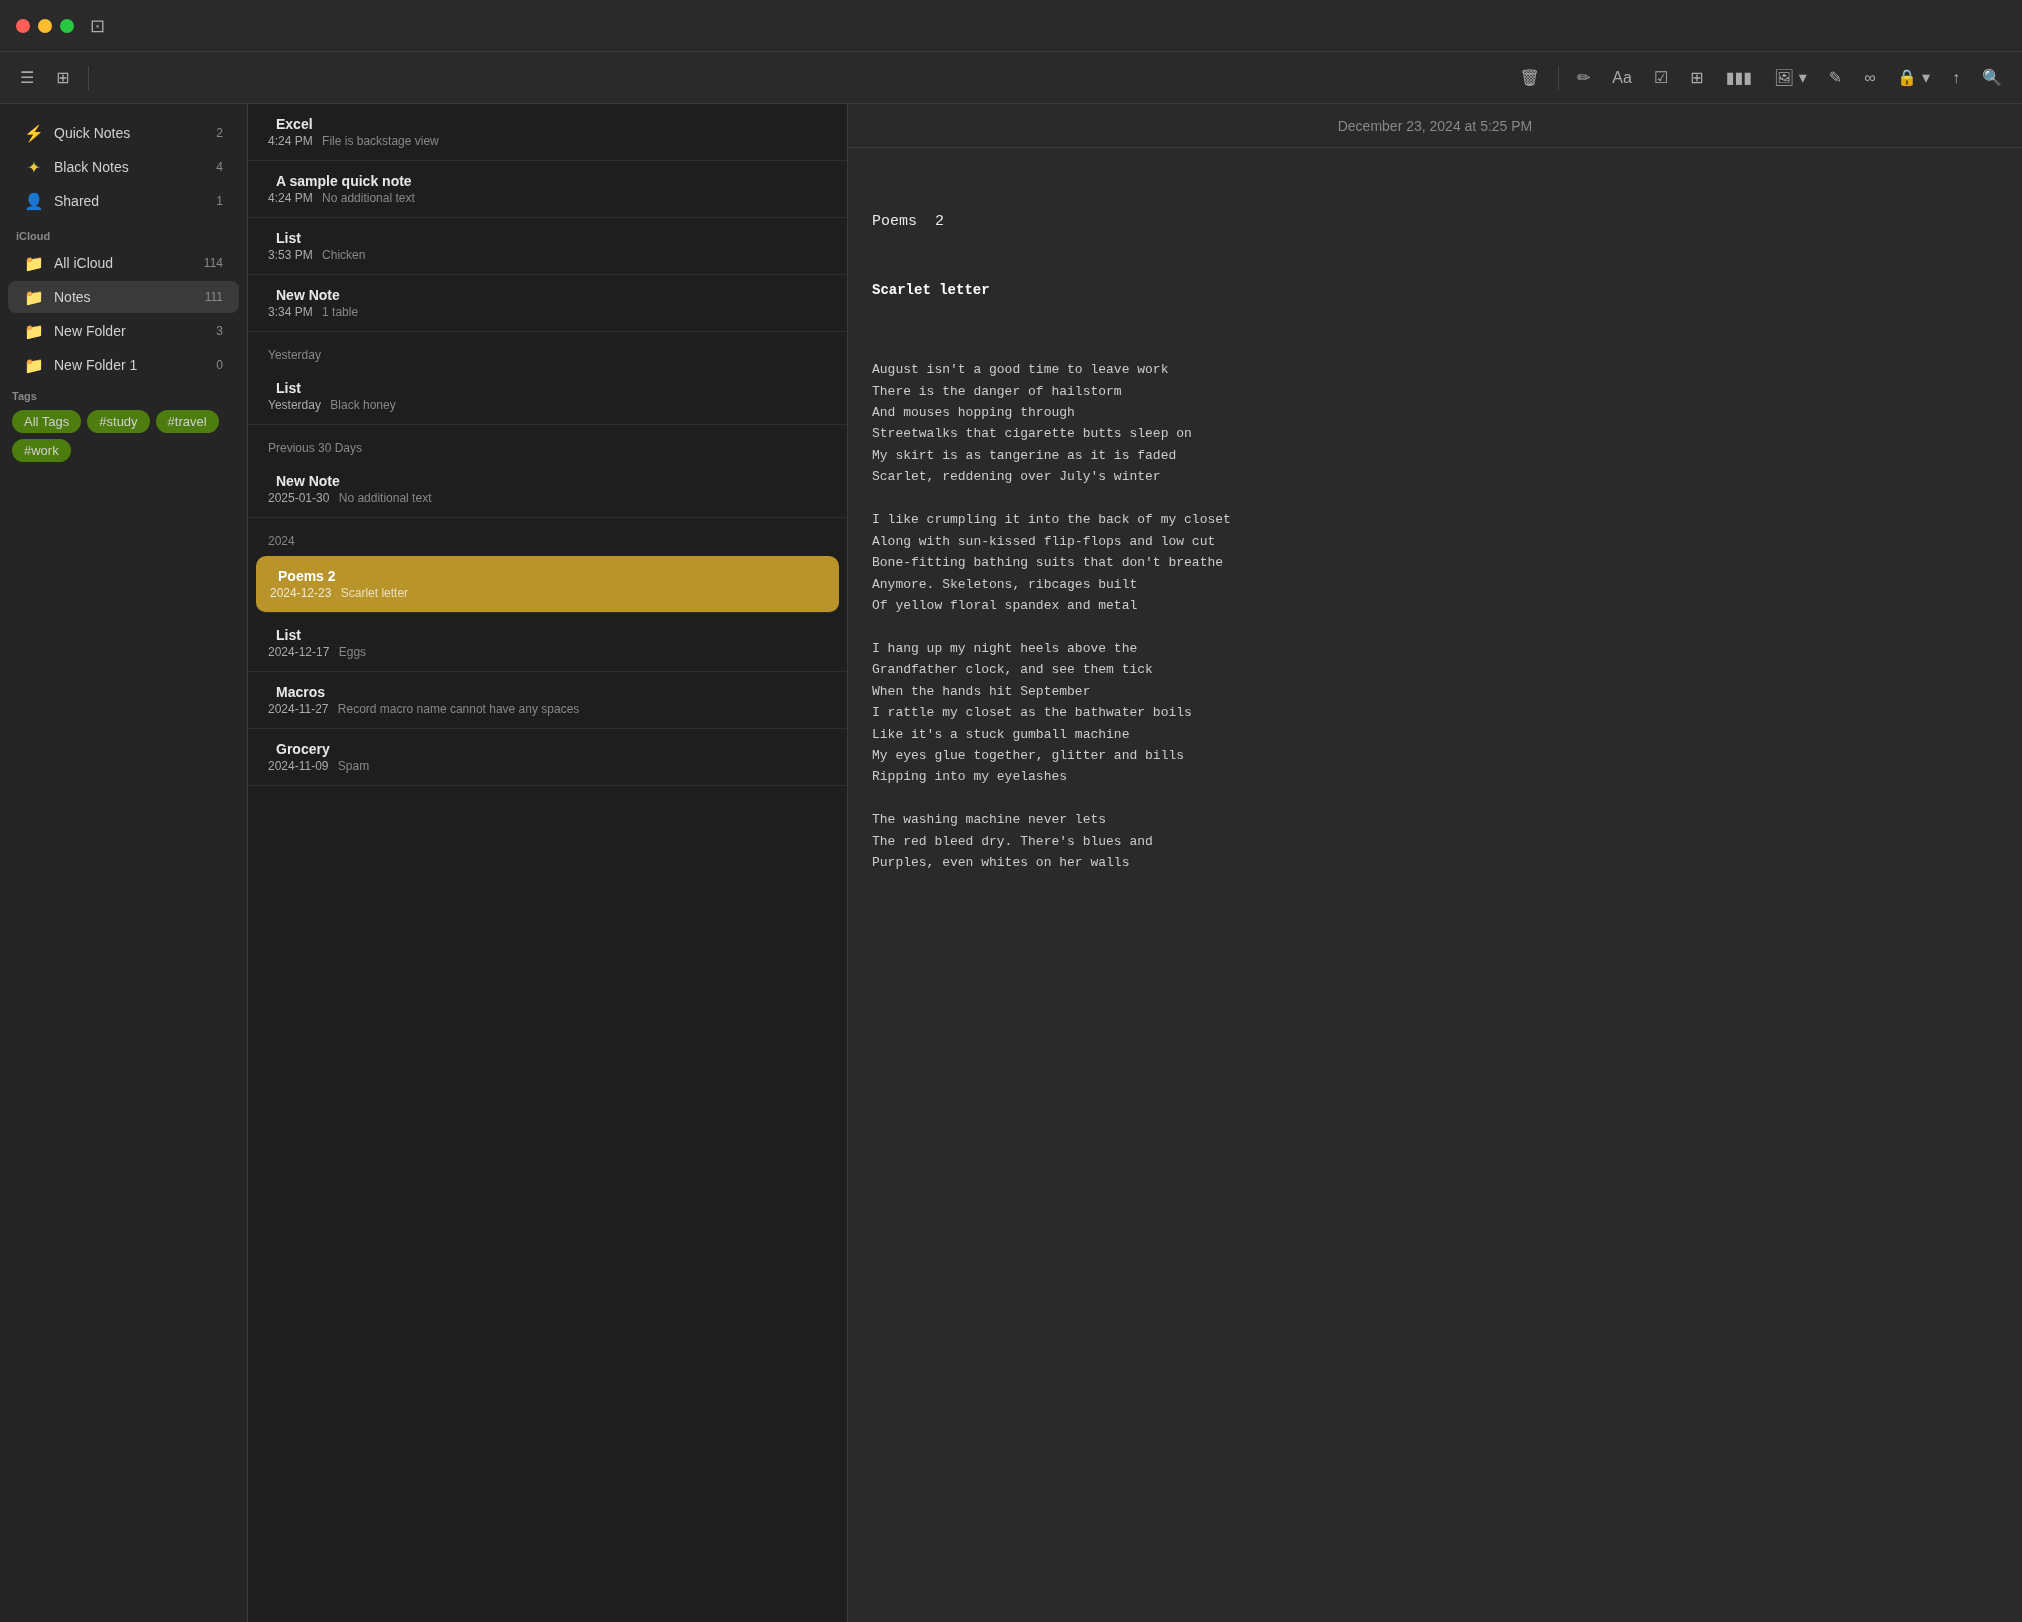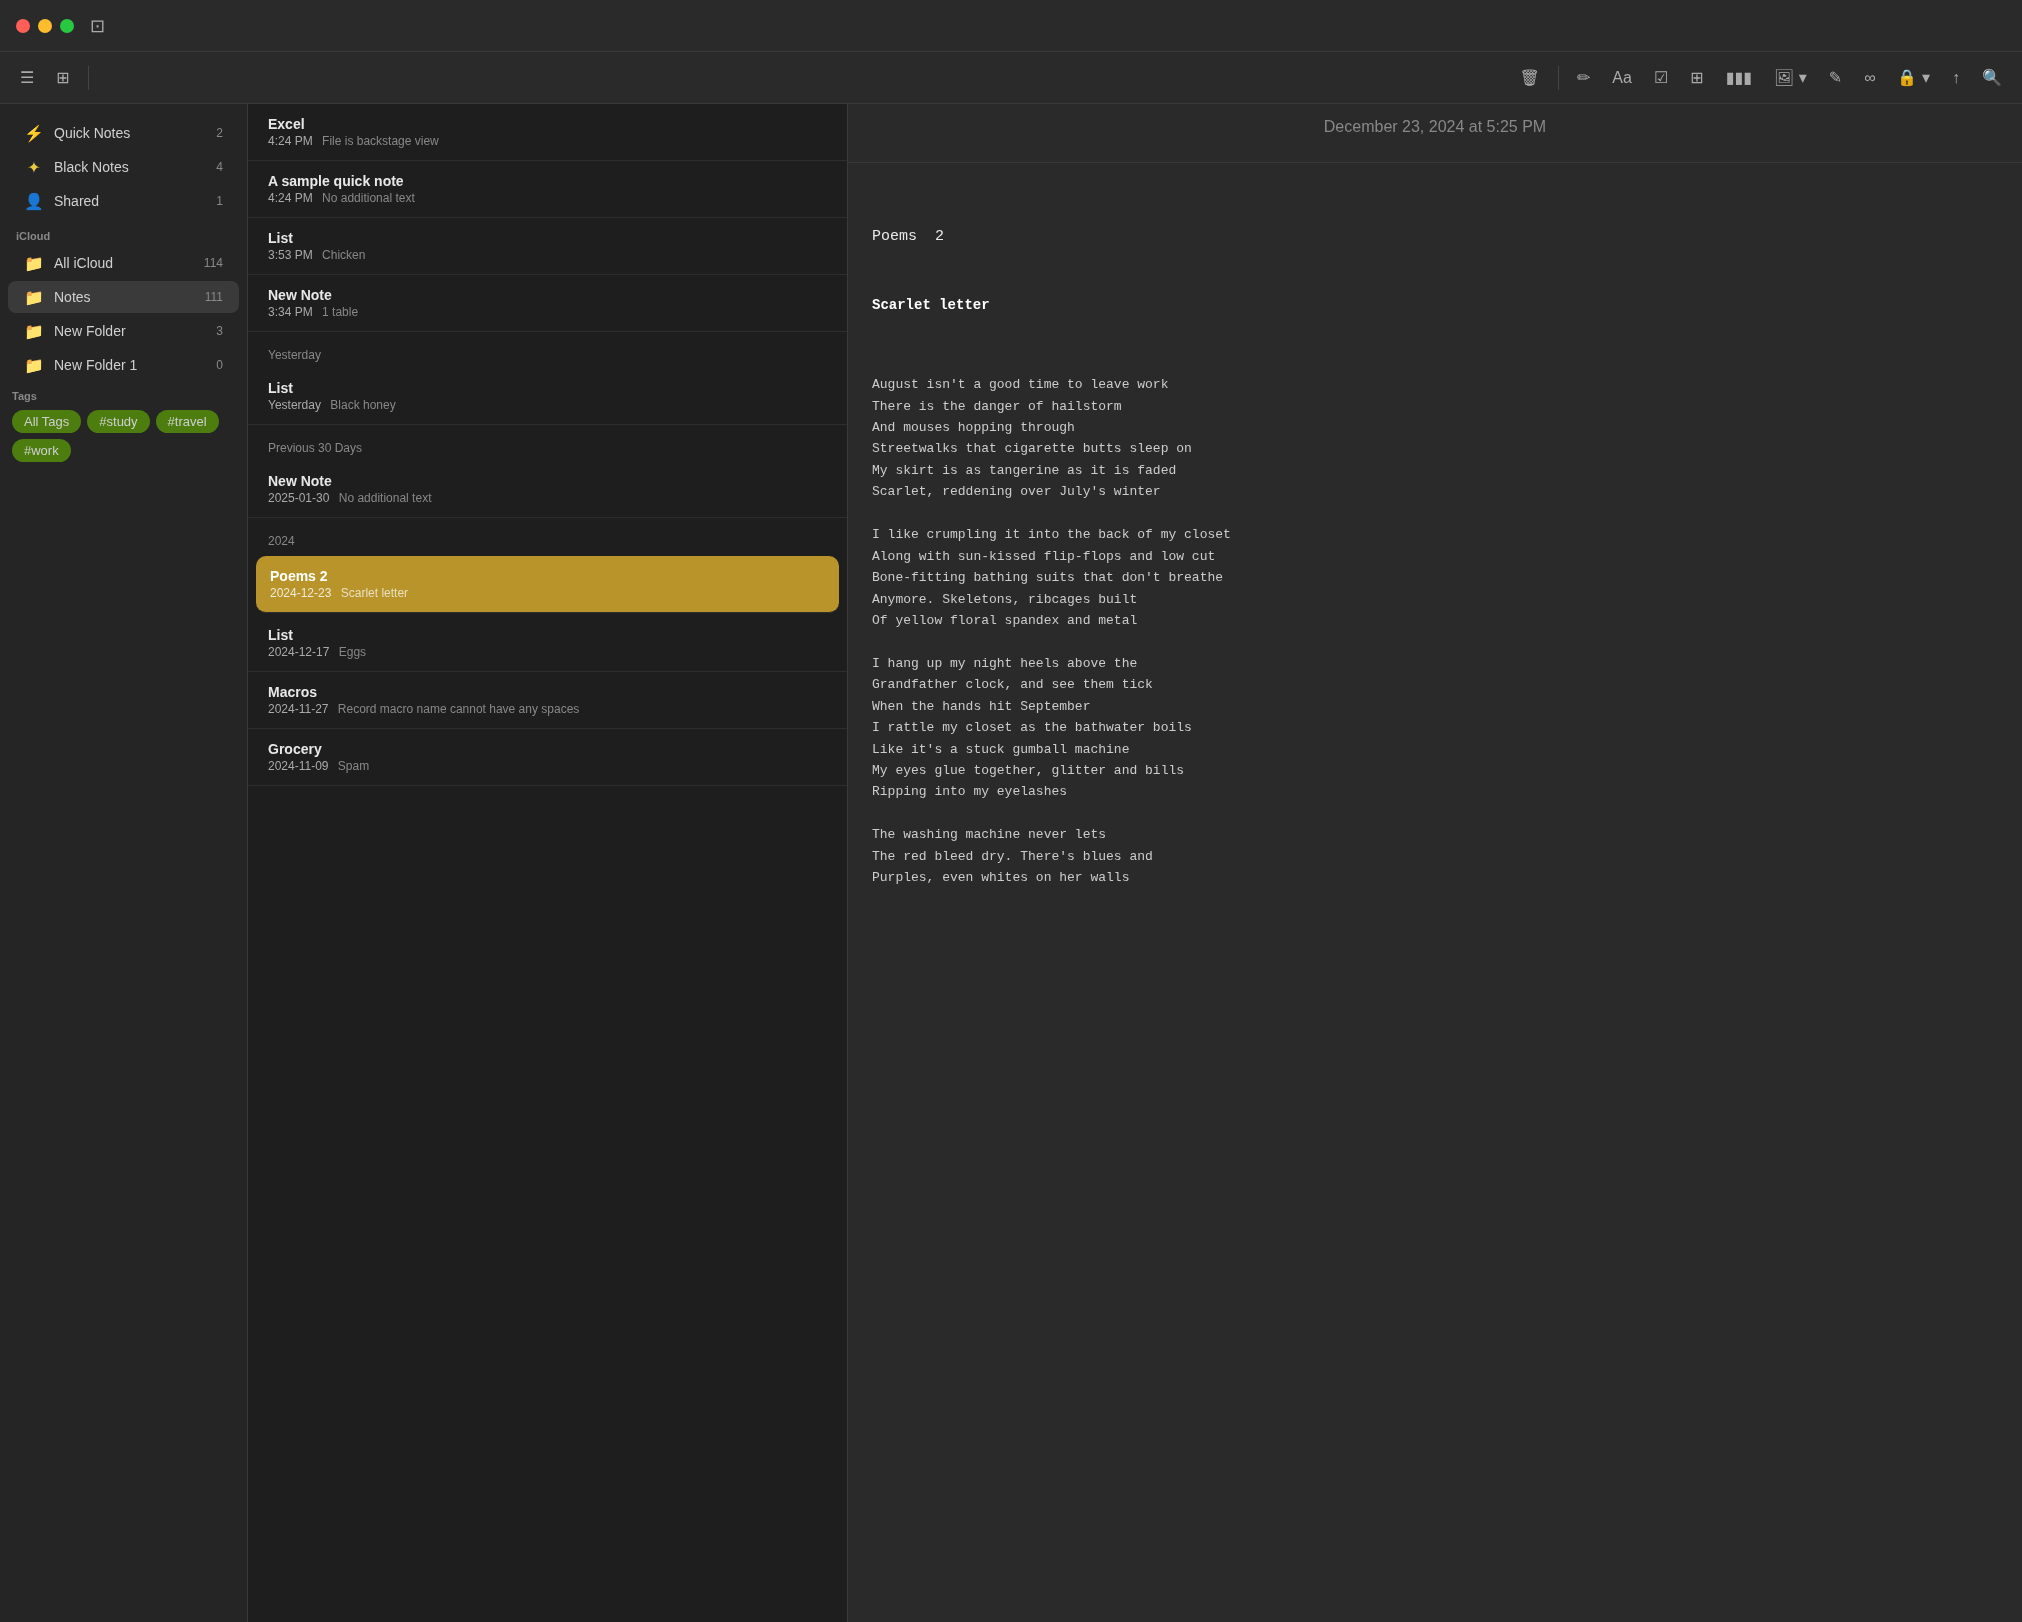--- a/index.html
+++ b/index.html
@@ -195,20 +195,21 @@
       border-radius: 10px;
       margin: 2px 8px;
       padding: 12px 14px;
     }
 
     .note-item-title {
       font-size: 14px;
       font-weight: 600;
       color: #e8e8e8;
       margin-bottom: 2px;
+      margin-left: 8px;
     }
     .note-item.selected .note-item-title { color: #ffffff; }
 
     .note-item-meta {
       font-size: 12px;
       color: #888;
     }
     .note-item.selected .note-item-meta { color: rgba(255,255,255,0.7); }
 
     .note-item-meta .time {
@@ -221,22 +222,22 @@
     .note-detail-panel {
       flex: 1;
       background: #2a2a2a;
       display: flex;
       flex-direction: column;
       overflow: hidden;
     }
 
     .note-detail-header {
       text-align: center;
-      padding: 14px 20px 26px;
-      font-size: 16px;
+      padding: 14px 20px 13px;
+      font-size: 14px;
       color: #888;
       border-bottom: 1px solid #3a3a3a;
       flex-shrink: 0;
     }
 
     .note-detail-content {
       flex: 1;
       overflow-y: auto;
       padding: 20px 24px;
       font-family: "SF Mono", "Courier New", monospace;

